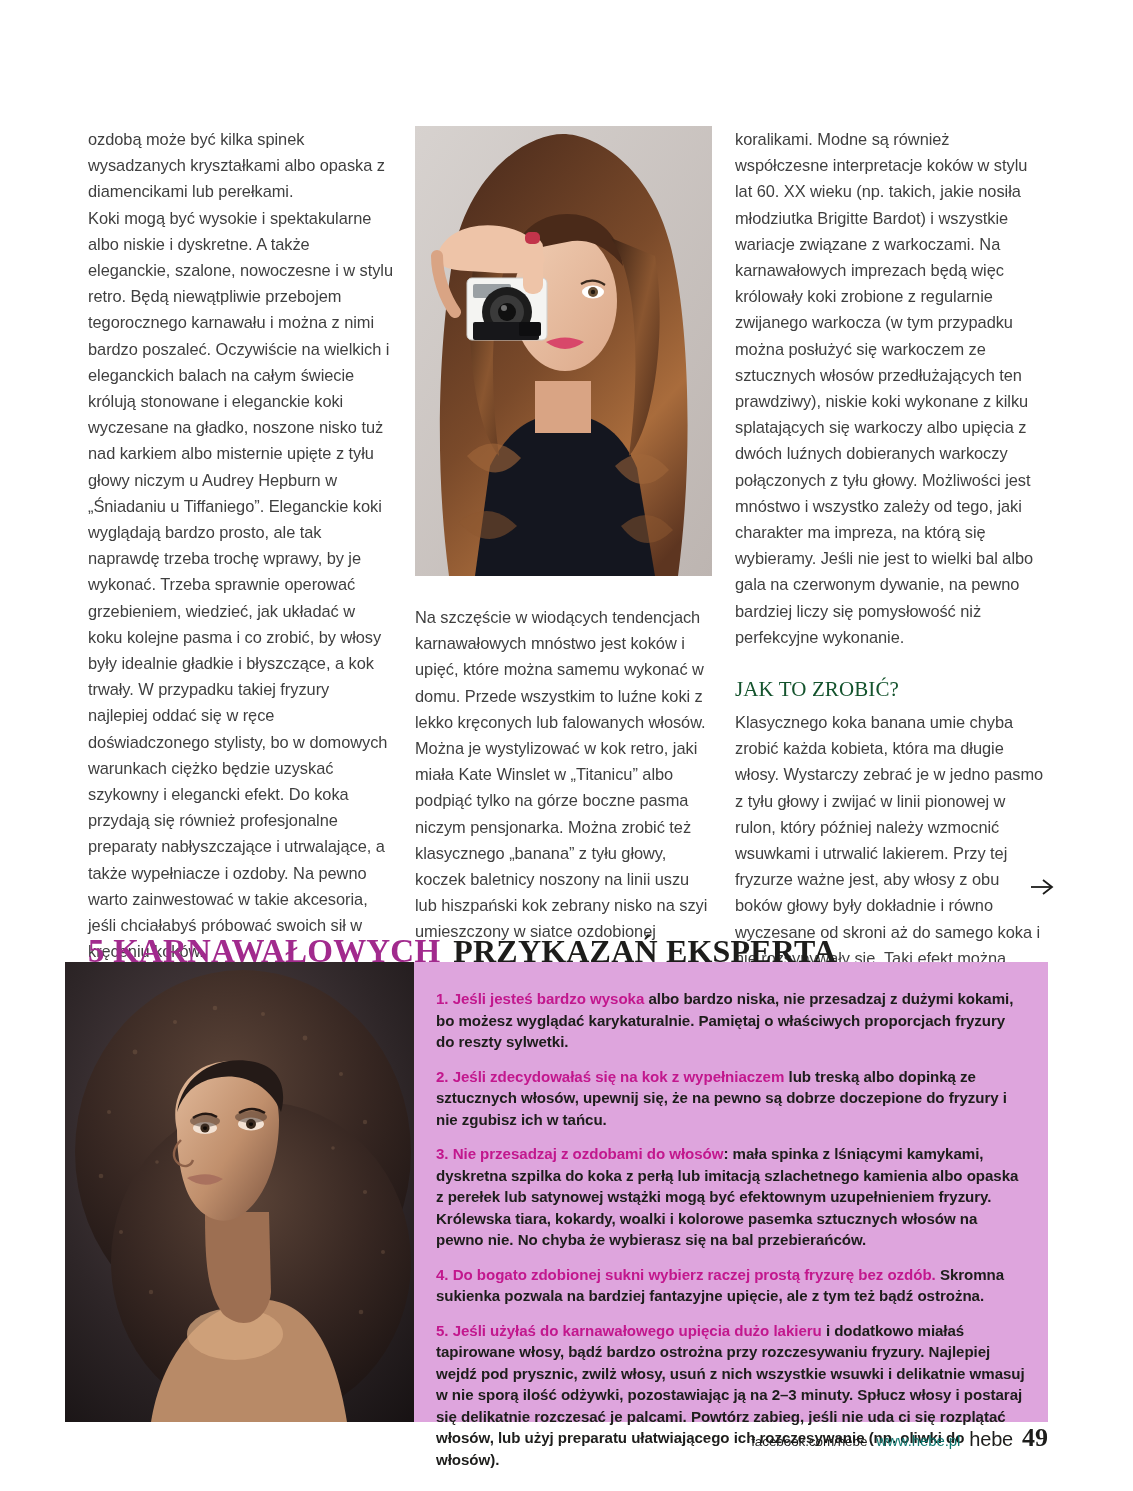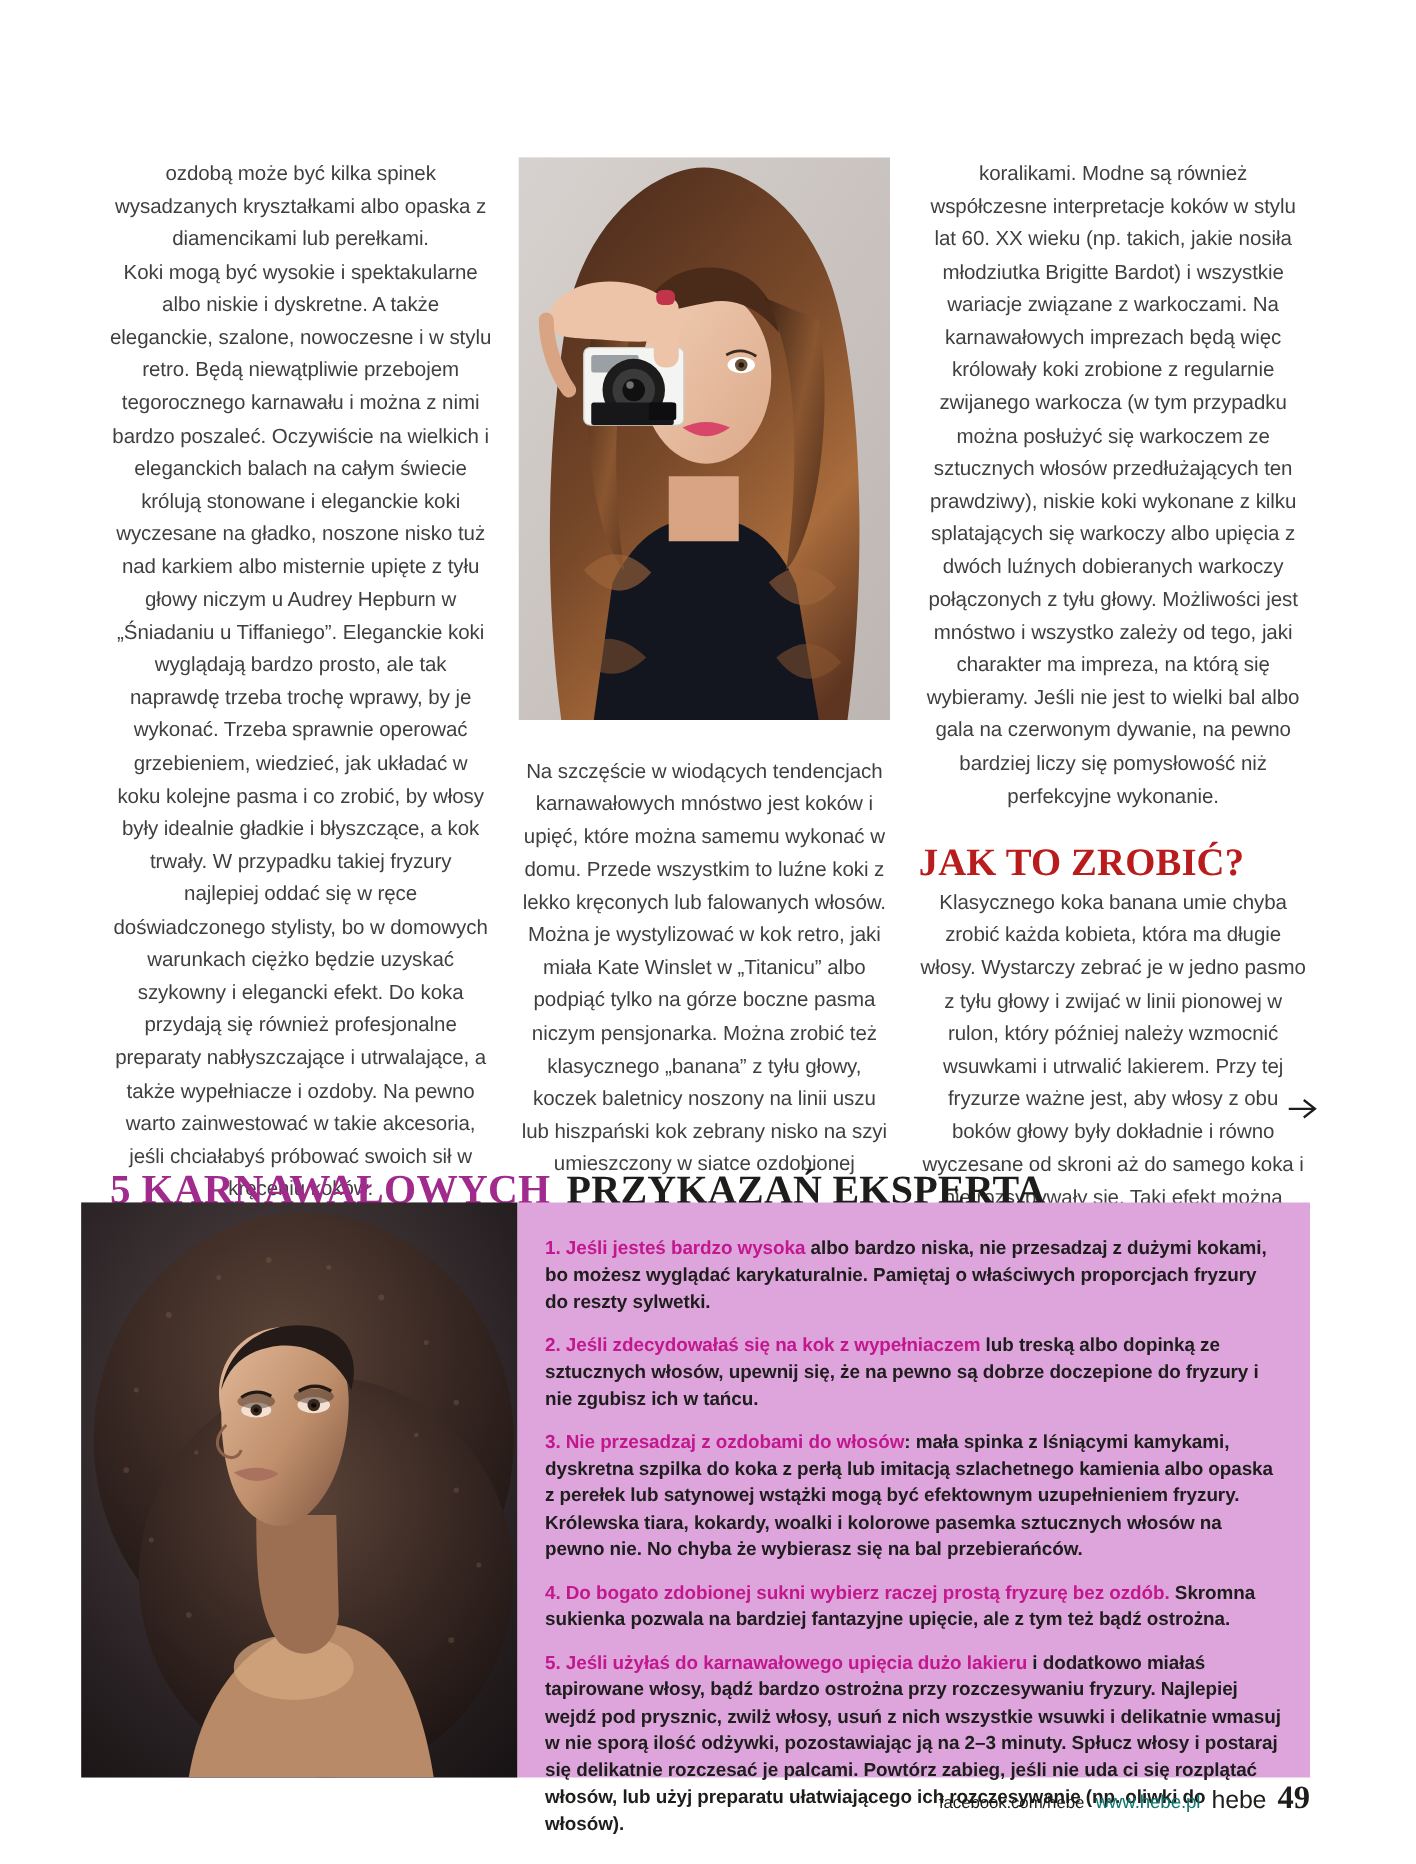--- a/index.html
+++ b/index.html
@@ -22,44 +22,44 @@
   .col{position:absolute;top:0;}
   .col-left{left:0;width:305px;}
   .col-mid{left:327px;width:297px;}
   .col-right{left:647px;width:311px;}
 
   p.body{
     margin:0 0 0 0;
     font-size:16.4px;
     line-height:26.2px;
     color:#3f3f3f;
-    text-align:center;
+    text-align:left;
     letter-spacing:-0.05px;
     font-family:"Liberation Sans", sans-serif;
   }
 
   h2.sub{
     margin:22px 0 5px 0;
     font-family:"Liberation Serif", serif;
     font-style:italic;
     font-weight:bold;
     font-size:25px;
     line-height:30px;
     color:#a42a8e;
     letter-spacing:-0.2px;
   }
   h2.sub.first{margin-top:24px;}
 
   h3.caps{
     margin:26px 0 6px 0;
     font-family:"Liberation Serif", serif;
-    font-weight:bold;
-    font-size:31px;
+    font-weight:normal;
+    font-size:21px;
     line-height:27px;
-    color:#b91c1c;
+    color:#14532d;
     letter-spacing:0.1px;
   }
 
   
   .hero-photo{
     position:absolute;
     left:327px;top:0px;
     width:297px;height:450px;
     overflow:hidden;
     background:#cfc9c6;

